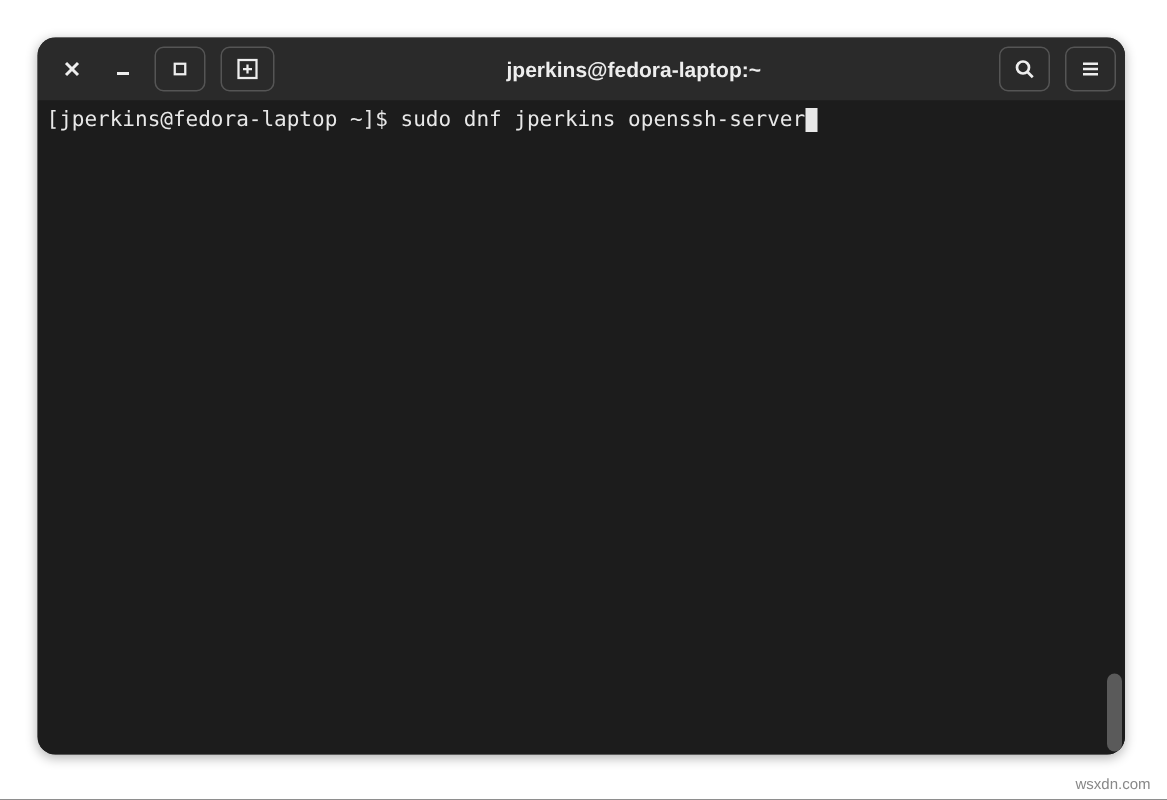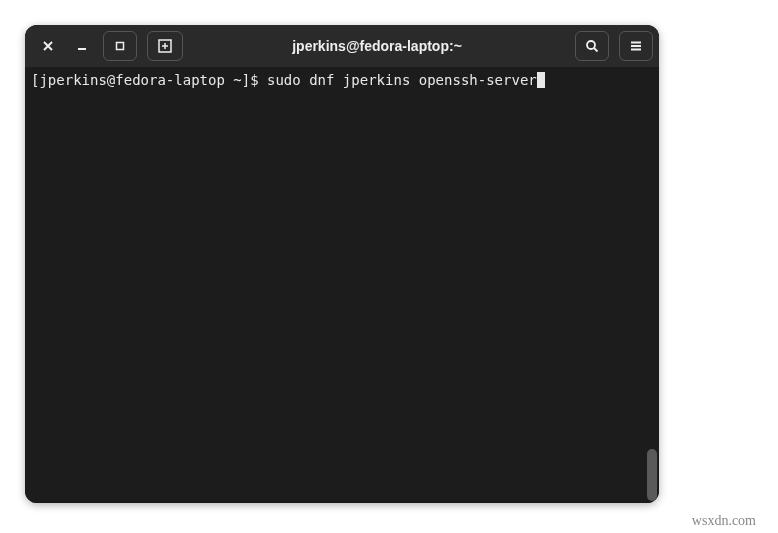--- a/index.html
+++ b/index.html
@@ -7,21 +7,21 @@
       width: 778px;
       height: 533px;
       background: #ffffff;
       font-family: sans-serif;
       position: relative;
     }
     .window {
       position: absolute;
       left: 25px;
       top: 25px;
-      width: 634px;
+      width: 725px;
       height: 478px;
       background: #1c1c1c;
       border-radius: 12px;
       overflow: hidden;
       display: flex;
       flex-direction: column;
       box-shadow: 0 2px 8px rgba(0,0,0,0.3);
     }
     .titlebar {
       height: 42px;
@@ -92,25 +92,25 @@
       position: absolute;
       right: 2px;
       bottom: 2px;
       width: 10px;
       height: 52px;
       background: #5a5a5a;
       border-radius: 5px;
     }
     .watermark {
       position: absolute;
-      right: 22px;
+      right: 11px;
       bottom: 4px;
-      font-size: 14px;
+      font-size: 10px;
       color: #888;
-      font-family: Liberation Serif, serif;
+      font-family: Liberation Sans, sans-serif;
     }
   </style>
 </head>
 <body>
 
 <div class="window">
   <div class="titlebar">
     <div class="titlebar-left">
       <div class="tb-btn">
         <svg width="12" height="12" viewBox="0 0 12 12">

